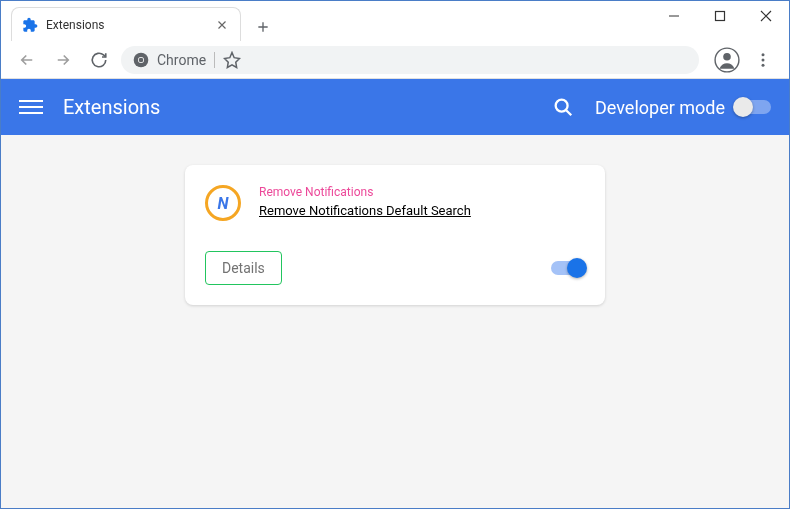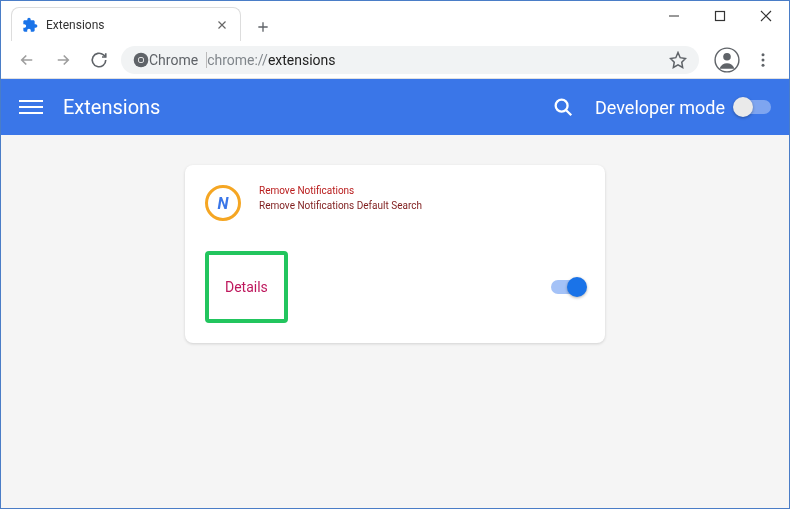--- a/index.html
+++ b/index.html
@@ -17,21 +17,21 @@
     .tab { display: flex; align-items: center; height: 34px; padding: 0 10px; background: #fff; border-radius: 8px 8px 0 0; min-width: 230px; border: 1px solid #ddd; border-bottom: none; position: relative; }
     .tab-icon { width: 16px; height: 16px; margin-right: 8px; }
     .tab-title { font-size: 12px; color: #333; flex: 1; }
     .tab-close { width: 16px; height: 16px; display: flex; align-items: center; justify-content: center; color: #666; cursor: pointer; font-size: 14px; }
     .new-tab-btn { width: 28px; height: 28px; display: flex; align-items: center; justify-content: center; margin-left: 8px; color: #666; cursor: pointer; font-size: 18px; }
     
     
     .toolbar-row { height: 38px; background: #fff; display: flex; align-items: center; padding: 0 12px; border-bottom: 1px solid #e0e0e0; gap: 8px; }
     .nav-btn { width: 28px; height: 28px; display: flex; align-items: center; justify-content: center; color: #9e9e9e; cursor: pointer; border-radius: 50%; }
     .nav-btn.enabled { color: #5f6368; }
-    .omnibox { flex: 1; height: 28px; background: #f1f3f4; border-radius: 14px; display: flex; align-items: center; padding: 0 12px; }
+    .omnibox { flex: 1; height: 28px; background: #f1f3f4; border-radius: 14px; display: flex; align-items: center; padding: 0 12px; gap: 8px; }
     .omni-chrome-icon { width: 16px; height: 16px; }
     .omni-label { color: #5f6368; font-size: 14px; padding-right: 8px; border-right: 1px solid #bbb; }
     .omni-url { color: #222; font-size: 14px; flex: 1; }
     .omni-url .muted { color: #80868b; }
     .omni-star { color: #5f6368; cursor: pointer; }
     .profile-btn { width: 28px; height: 28px; display: flex; align-items: center; justify-content: center; margin-left: 6px; }
     .menu-btn { width: 28px; height: 28px; display: flex; align-items: center; justify-content: center; color: #5f6368; cursor: pointer; }
     
     
     .content { flex: 1; display: flex; flex-direction: column; position: relative; overflow: hidden; }
@@ -45,24 +45,24 @@
     .hdr-toggle::after { content: ''; position: absolute; width: 20px; height: 20px; background: #eaeaea; border-radius: 50%; top: -3px; left: -2px; box-shadow: 0 1px 3px rgba(0,0,0,0.3); }
     
     
     .ext-body { flex: 1; background: #f5f5f5; padding: 30px 0; display: flex; justify-content: center; align-items: flex-start; position: relative; }
     
     .ext-card { width: 420px; background: #fff; border-radius: 8px; box-shadow: 0 1px 3px rgba(0,0,0,0.15); padding: 20px; display: flex; flex-direction: column; position: relative; z-index: 1; }
     .card-top { display: flex; gap: 18px; margin-bottom: 30px; }
     .ext-icon { width: 36px; height: 36px; border-radius: 50%; flex-shrink: 0; position: relative; background: #fff; border: 3px solid #f5a623; display: flex; align-items: center; justify-content: center; }
     .ext-icon-inner { color: #3a76e8; font-weight: 700; font-size: 16px; font-style: italic; }
     .ext-info { flex: 1; }
-    .ext-name { font-size: 10px; color: #b91c1c; font-weight: 400; margin-bottom: 4px; }
-    .ext-desc { font-size: 10px; color: #7f1d1d; }
+    .ext-name { font-size: 12px; color: #ec4899; font-weight: 400; margin-bottom: 4px; }
+    .ext-desc { font-size: 13px; color: #000000; text-decoration: underline; }
     .card-bottom { display: flex; align-items: center; gap: 10px; }
-    .card-btn { padding: 24px 16px; border: 4px solid #22c55e; border-radius: 4px; background: #fff; color: #be185d; font-size: 14px; cursor: pointer; }
+    .card-btn { padding: 8px 16px; border: 1px solid #22c55e; border-radius: 4px; background: #fff; color: #737373; font-size: 14px; cursor: pointer; }
     .card-spacer { flex: 1; }
     .card-toggle { width: 34px; height: 14px; background: #a4c2f7; border-radius: 10px; position: relative; cursor: pointer; }
     .card-toggle::after { content: ''; position: absolute; width: 20px; height: 20px; background: #1a73e8; border-radius: 50%; top: -3px; right: -2px; box-shadow: 0 1px 3px rgba(0,0,0,0.3); }
     
     svg { display: block; }
   </style>
 </head>
 <body>
 
 <div class="window-frame">
@@ -126,21 +126,20 @@
     </div>
     <div class="omnibox">
       <span class="omni-chrome-icon">
         <svg viewBox="0 0 24 24">
             <circle cx="12" cy="12" r="11" fill="#5f6368"></circle>
             <circle cx="12" cy="12" r="4.5" fill="#fff"></circle>
             <circle cx="12" cy="12" r="3.5" fill="#5f6368"></circle>
           </svg>
       </span>
       <span class="omni-label">Chrome</span>
-      <span class="omni-url"><span class="muted">chrome://</span><span>extensions</span></span>
       <span class="omni-star">
         <svg width="18" height="18" viewBox="0 0 24 24" fill="none" stroke="currentColor" stroke-width="2">
             <path d="M12 2l2.9 6.9L22 10l-5 4.9 1.2 7.1L12 18.5 5.8 22 7 14.9 2 10l7.1-1.1z"></path>
           </svg>
       </span>
     </div>
     <div class="profile-btn">
       <svg width="26" height="26" viewBox="0 0 24 24">
           <circle cx="12" cy="12" r="11" fill="none" stroke="#5f6368" stroke-width="1.3"></circle>
           <circle cx="12" cy="9" r="3.5" fill="#5f6368"></circle>

